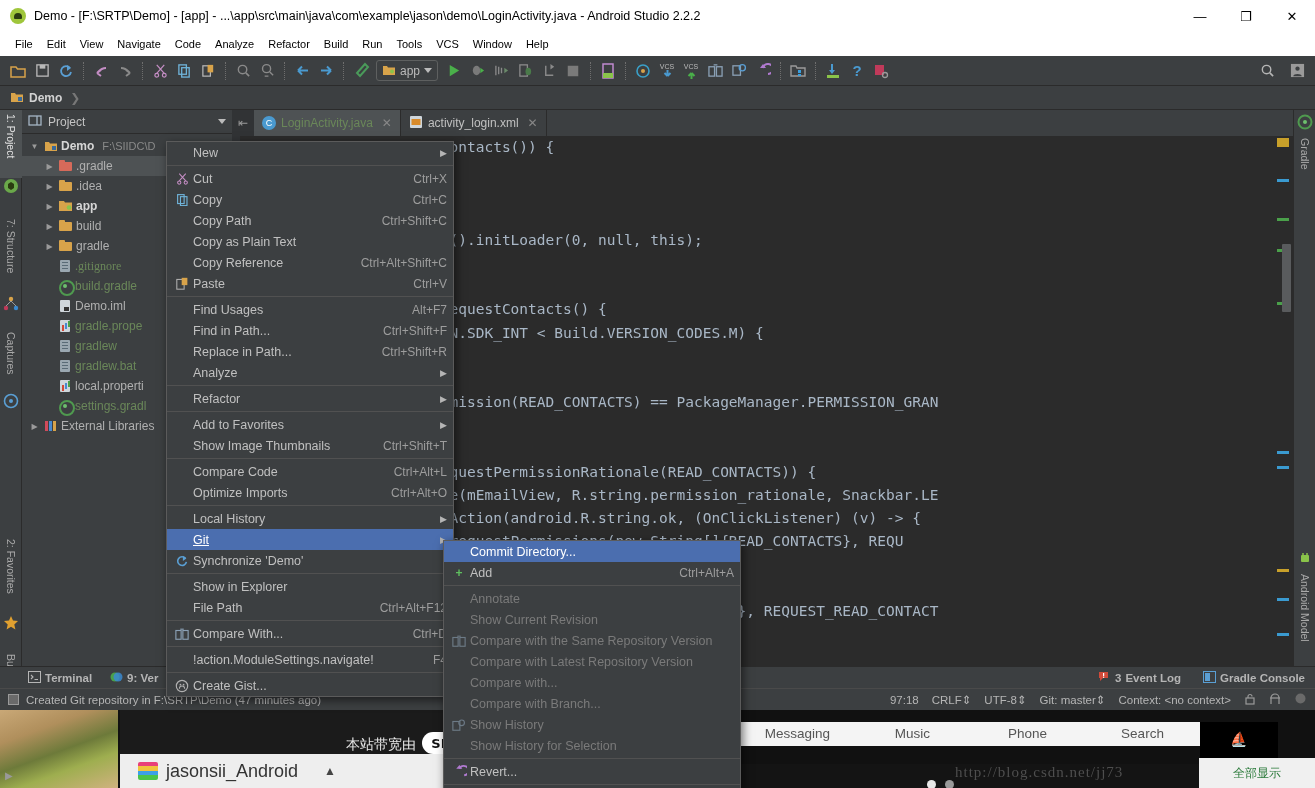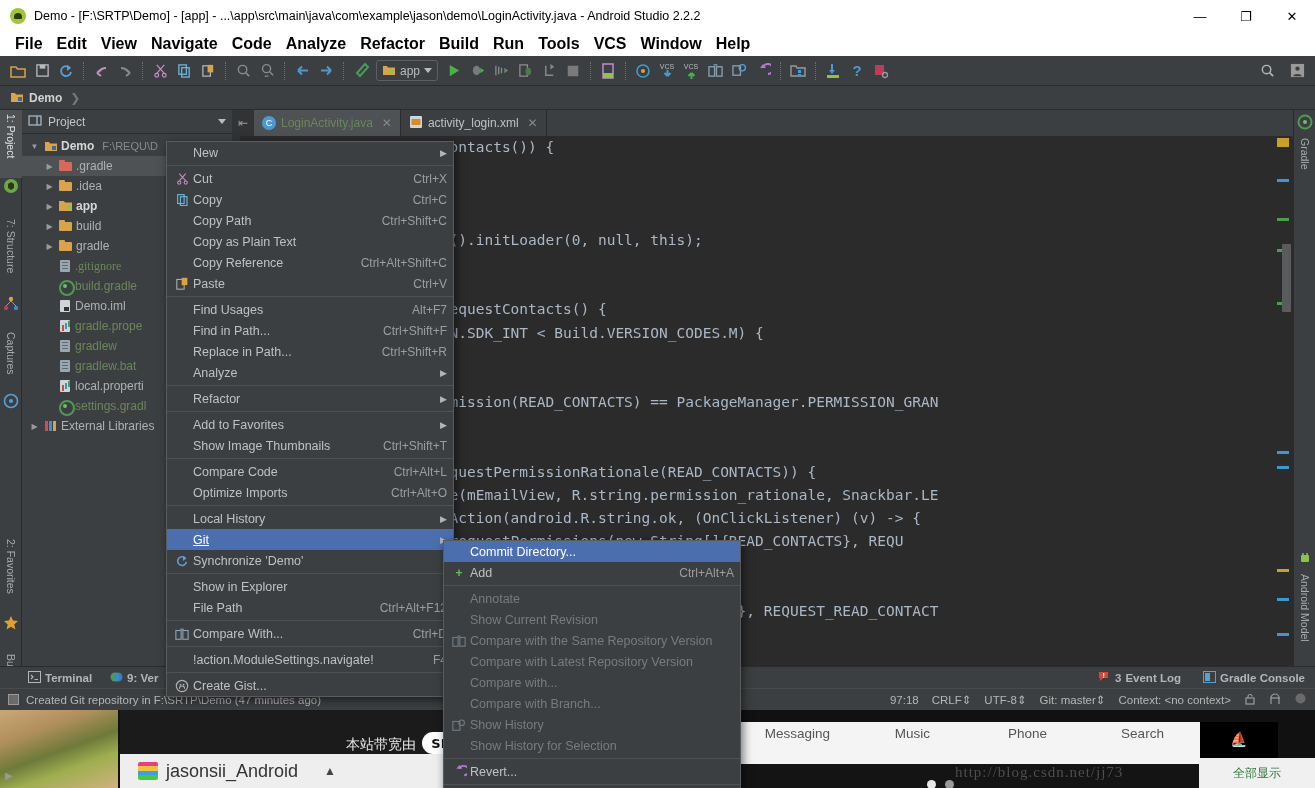--- a/index.html
+++ b/index.html
@@ -34,21 +34,21 @@
     width: 46px; height: 32px; display: flex; align-items: center; justify-content: center;
     color: #000; font-size: 13px;
   }
 
   
   .menubar {
     position: absolute; top: 32px; left: 0; width: 1315px; height: 24px;
     background: #ffffff; display: flex; align-items: center; padding-left: 8px;
   }
   .menubar .mi {
-    padding: 3px 7px; font-size: 16px; color: #000; white-space: nowrap; font-weight: bold;
+    padding: 3px 7px; font-size: 11px; color: #000; white-space: nowrap;
   }
 
   
   .toolbar {
     position: absolute; top: 56px; left: 0; width: 1315px; height: 30px;
     background: #3c3f41; display: flex; align-items: center; padding: 0 6px;
     border-bottom: 1px solid #2b2b2b;
   }
   .tbtn { width: 24px; height: 24px; display:flex; align-items:center; justify-content:center; flex:none; }
   .tsep { width: 1px; height: 18px; background: #5c5c5c; margin: 0 5px; flex:none;
@@ -175,21 +175,21 @@
   
   .desktop { position:absolute; top:710px; left:0; width:1315px; height:78px; background:#111; overflow:hidden; }
   .dsk-photo { position:absolute; left:0; top:0; width:118px; height:78px;
     background: linear-gradient(160deg,#c9a877 0%,#b08f5c 28%,#6d7a3a 52%,#9eae4f 70%,#d0b27f 100%); }
   .dsk-blackbar { position:absolute; left:120px; top:0; width:620px; height:44px; background:#1b1b1b; }
   .dsk-siidc { position:absolute; left:0; top:0; width:620px; height:44px; display:flex; align-items:flex-end; justify-content:center; gap:6px; color:#e8e8e8; font-size:14px; }
   .siidc-cloud { width:58px;height:22px;background:#fff;border-radius:11px;position:relative;display:flex;align-items:center;justify-content:center;color:#111;font-weight:bold;font-size:13px;font-family:"DejaVu Sans",sans-serif;}
   .dsk-white { position:absolute; left:120px; top:44px; width:620px; height:34px; background:#eeeeee; display:flex;align-items:center;gap:8px;padding-left:18px; }
   .dsk-bk { width:20px;height:18px;background:linear-gradient(180deg,#e8407a 0 25%,#f0c33c 25% 50%,#3ca0e8 50% 75%,#4ac44a 75% 100%);border-radius:2px; }
   .dsk-bk-label { color:#333; font-size:18px; }
-  .andr-panel { position:absolute; left:740px; top:12px; width:460px; height:42px; background:#f4f4f4; display:flex; align-items:flex-start; padding-top:4px; }
+  .andr-panel { position:absolute; left:740px; top:12px; width:460px; height:24px; background:#f4f4f4; display:flex; align-items:flex-start; padding-top:4px; }
   .andr-item { flex:1; text-align:center; font-size:13.5px; color:#555; }
   .andr-dark { position:absolute; left:740px; top:54px; width:460px; height:24px; background:#141414; }
   .andr-navbar { position:absolute; left:1200px; top:12px; width:78px; height:66px; background:#000;
     display:flex; flex-direction:column; align-items:center; justify-content:space-around; }
   .nav-glyph { color:#fff; font-size:14px; }
   .dsk-url { position:absolute; left:955px; top:54px; font-size:15px; color:#4e4e4e; font-family:"Liberation Serif",serif; letter-spacing:1px; }
   .dsk-corner { position:absolute; right:0; top:48px; width:116px; height:30px; background:#f0f0f0; display:flex;align-items:center;justify-content:center; }
   .dsk-corner span { color:#2a7a3a; font-size:12px; }
   .dsk-dots { position:absolute; left:927px; top:70px; display:flex; gap:9px; }
   .dsk-dots i { width:9px;height:9px;border-radius:50%;background:#e8e8e8;display:block; }
@@ -553,21 +553,21 @@
     <div class="proj-tree">
 
       <div class="trow" style="padding-left:6px;">
         <span class="tw">▼</span>
         <span class="ico">
           <svg width="14" height="13" viewBox="0 0 14 13">
               <path d="M1 3h4l1 1.5h7V12H1z" fill="#d8a34a"></path>
               <rect x="8" y="7" width="4" height="4" fill="#3a6a9a"></rect>
             </svg></span>
         <span class="tname b">Demo</span>
-        <span class="tpath">F:\REQU\D</span>
+        <span class="tpath">F:\SIIDC\D</span>
       </div>
 
       <div class="trow sel" style="padding-left:21px;">
         <span class="tw">▶</span>
         <span class="ico folder red"></span>
         <span class="tname">.gradle</span>
       </div>
 
       <div class="trow" style="padding-left:21px;">
         <span class="tw">▶</span>

